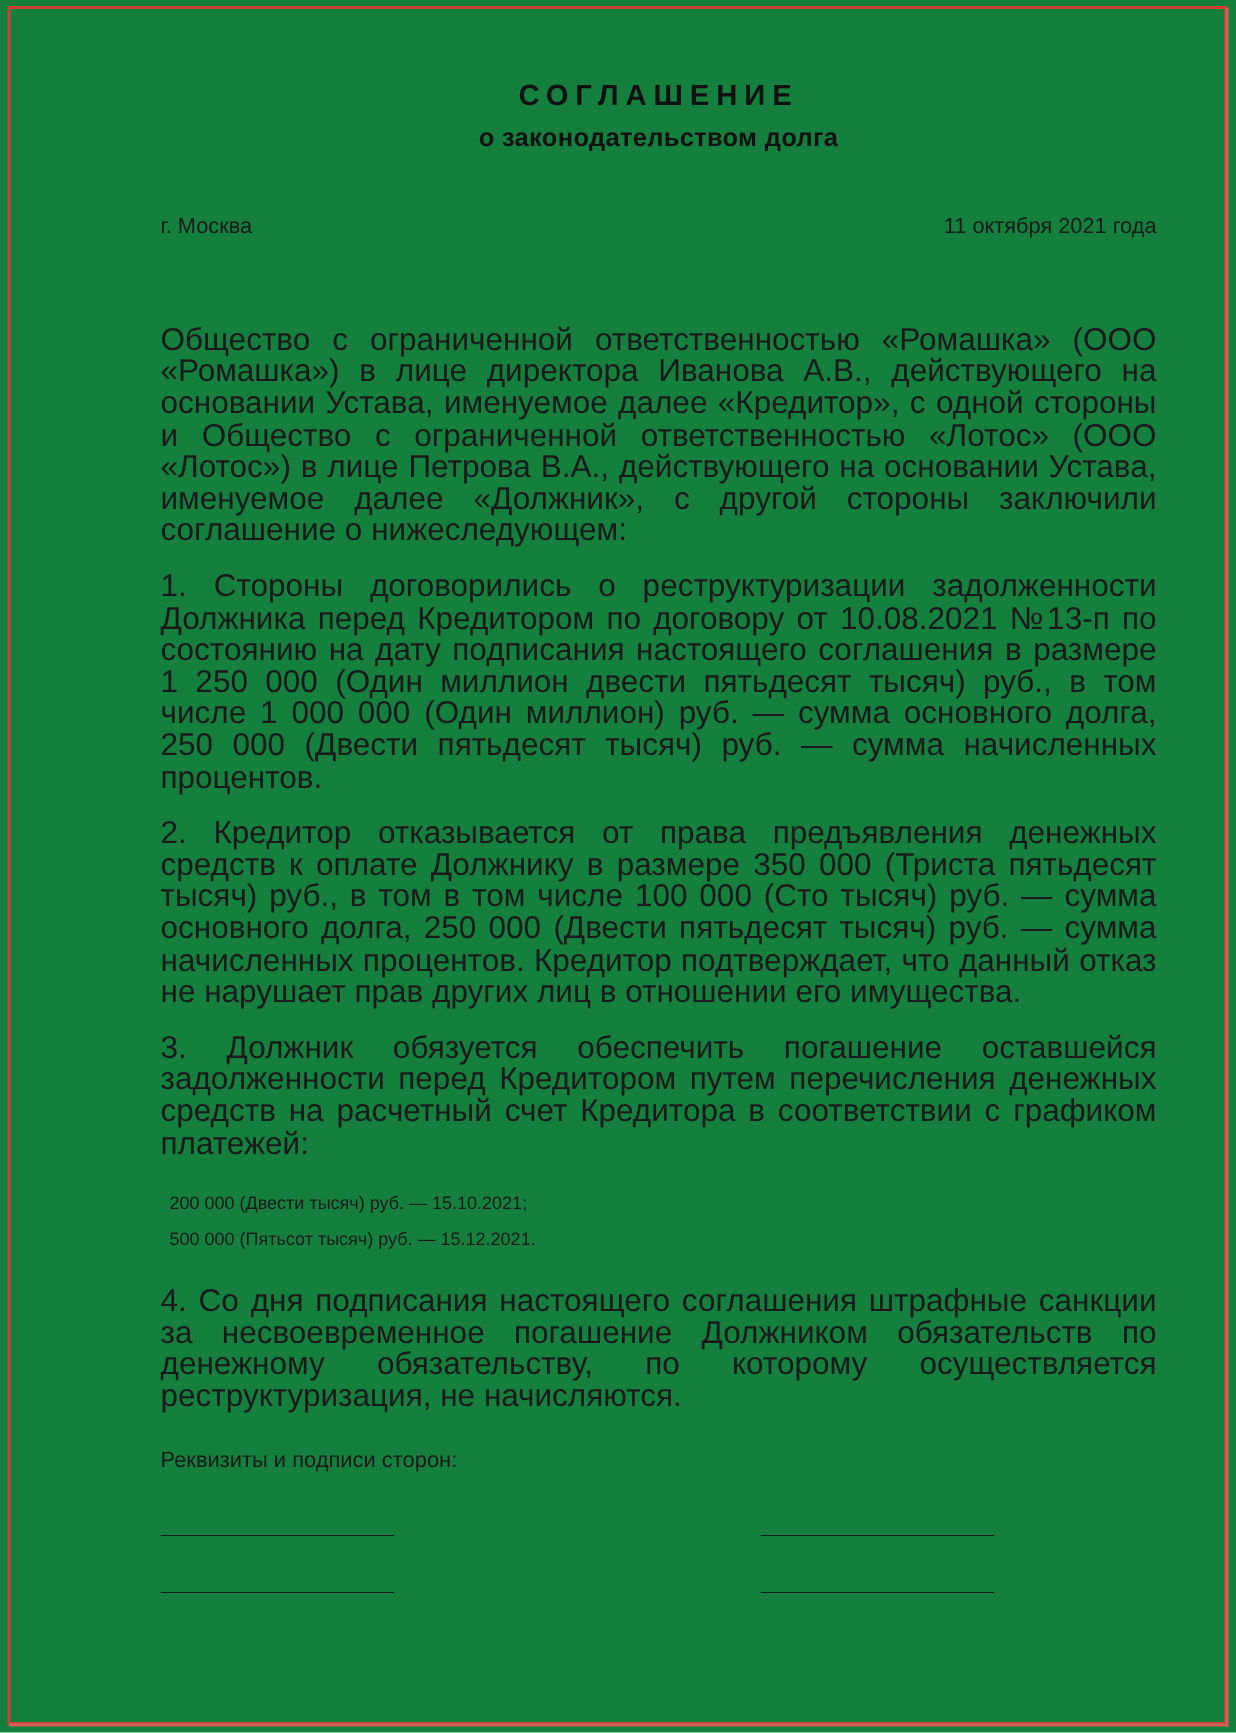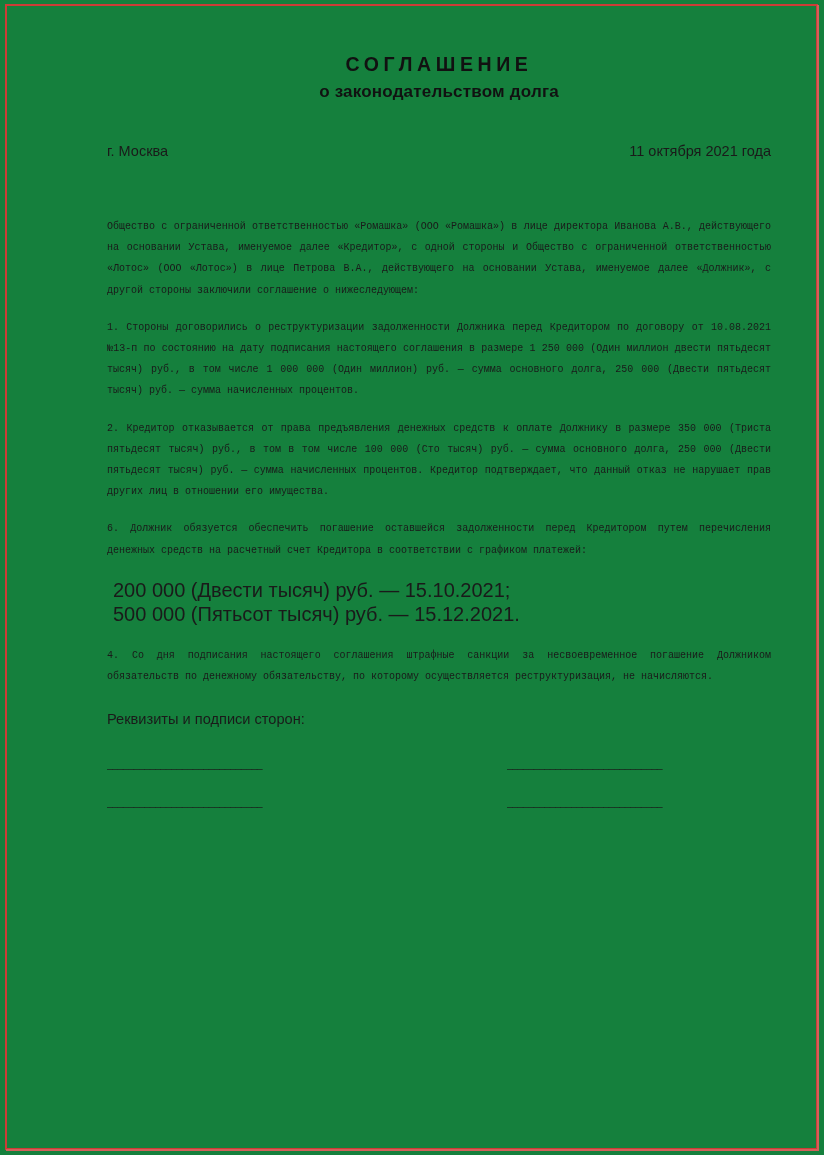--- a/index.html
+++ b/index.html
@@ -76,37 +76,36 @@
     font-size: 14.5px;
     line-height: 1.3;
     text-align: center;
   }
   .meta-city, .meta-date { white-space: nowrap; }
 
   .body-block { margin-top: 55px; }
 
   p.para {
     margin: 0 0 16px 0;
-    font-size: 10px;
+    font-size: 21px;
     line-height: 21.2px;
     text-align: justify;
     text-justify: inter-word;
     hyphens: manual;
-    font-family: Liberation Mono, monospace;
     -webkit-hyphens: manual;
   }
   p.para:last-child { margin-bottom: 0; }
 
   .schedule {
     margin: 17px 0 19px 0;
     padding: 0;
     list-style: none;
   }
   .schedule li {
-    font-size: 20px;
+    font-size: 12px;
     line-height: 24px;
     padding-left: 6px;
     white-space: nowrap;
   }
 
   .sign-label {
     margin: 22px 0 0 0;
     font-size: 14.6px;
     line-height: 21.2px;
   }
@@ -148,21 +147,21 @@
     </div>
 
     <div class="body-block">
 
       <p class="para">Общество с ограниченной ответственностью «Ромашка» (ООО «Ромашка») в лице директора Иванова А.В., действующего на основании Устава, именуемое далее «Креди­тор», с одной стороны и Общество с ограниченной ответственностью «Лотос» (ООО «Лотос») в лице Петрова В.А., действующего на основании Устава, именуемое далее «Должник», с другой стороны заключили соглашение о нижеследующем:</p>
 
       <p class="para">1. Стороны договорились о реструктуризации задолженности Должника перед Креди­тором по договору от 10.08.2021 №13-п по состоянию на дату подписания настояще­го соглашения в размере 1 250 000 (Один миллион двести пятьдесят тысяч) руб., в том числе 1 000 000 (Один миллион) руб. — сумма основного долга, 250 000 (Двести пять­десят тысяч) руб. — сумма начисленных процентов.</p>
 
       <p class="para">2.  Кредитор отказывается от права предъявления денежных средств к оплате Долж­нику в размере 350 000 (Триста пятьдесят тысяч) руб., в том в том числе 100 000 (Сто тысяч) руб. — сумма основного долга, 250 000 (Двести пятьдесят тысяч) руб. — сумма начисленных процентов. Кредитор подтверждает, что данный отказ не нарушает прав других лиц в отношении его имущества.</p>
 
-      <p class="para">6. Должник обязуется обеспечить погашение оставшейся задолженности перед Креди­тором путем перечисления денежных средств на расчетный счет Кредитора в соответ­ствии с графиком платежей:</p>
+      <p class="para">3. Должник обязуется обеспечить погашение оставшейся задолженности перед Креди­тором путем перечисления денежных средств на расчетный счет Кредитора в соответ­ствии с графиком платежей:</p>
 
       <ul class="schedule">
         <li>200 000 (Двести тысяч) руб. — 15.10.2021;</li>
         <li>500 000 (Пятьсот тысяч) руб. — 15.12.2021.</li>
       </ul>
 
       <p class="para">4. Со дня подписания настоящего соглашения штрафные санкции за несвоевременное погашение Должником обязательств по денежному обязательству, по которому осу­ществляется реструктуризация, не начисляются.</p>
 
 
 

